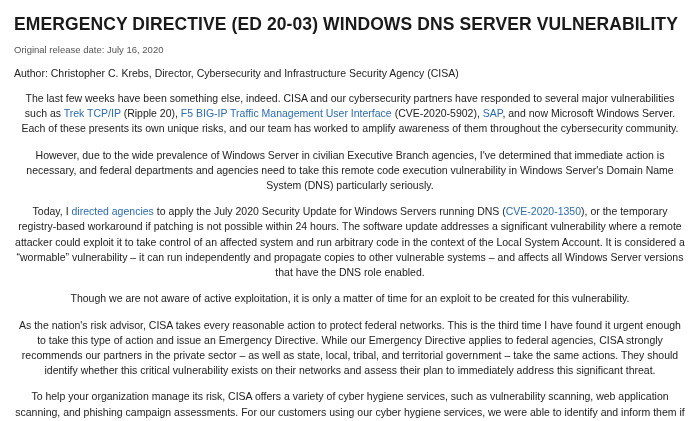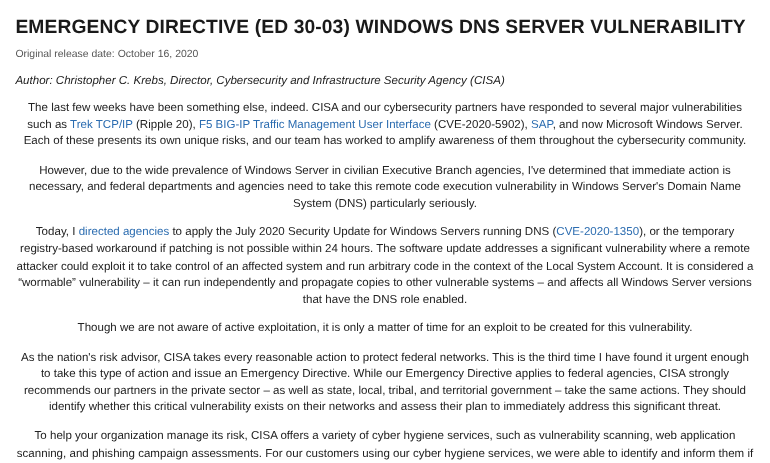--- a/index.html
+++ b/index.html
@@ -27,44 +27,43 @@
     margin: 4px 0 8px 0;
     letter-spacing: 0.1px;
   }
   .release-date {
     font-size: 9.5px;
     color: #555555;
     margin: 0 0 12px 0;
   }
   .byline {
     font-size: 10.5px;
-    font-style: italic;
     color: #222222;
     margin: 0 0 12px 0;
   }
   p.body-text {
     font-size: 10.5px;
     line-height: 1.45;
     color: #222222;
     margin: 0 0 11px 0;
     text-align: center;
   }
   a.link {
     color: #2b6cb0;
     text-decoration: none;
   }
 </style>
 </head>
 <body>
 
 <div class="page">
 
-  <h1 class="title">EMERGENCY DIRECTIVE (ED 30-03) WINDOWS DNS SERVER VULNERABILITY</h1>
+  <h1 class="title">EMERGENCY DIRECTIVE (ED 20-03) WINDOWS DNS SERVER VULNERABILITY</h1>
 
-  <div class="release-date">Original release date: October 16, 2020</div>
+  <div class="release-date">Original release date: July 16, 2020</div>
 
   <div class="byline">Author: Christopher C. Krebs, Director, Cybersecurity and Infrastructure Security Agency (CISA)</div>
 
   <p class="body-text">
     <span>The last few weeks have been something else, indeed. CISA and our cybersecurity partners have responded to several major vulnerabilities such as </span><a class="link" href="#">Trek TCP/IP</a><span> (Ripple 20), </span><a class="link" href="#">F5 BIG-IP Traffic Management User Interface</a><span> (CVE-2020-5902), </span><a class="link" href="#">SAP</a><span>, and now Microsoft Windows Server. Each of these presents its own unique risks, and our team has worked to amplify awareness of them throughout the cybersecurity community.</span>
   </p>
 
   <p class="body-text">
     <span>However, due to the wide prevalence of Windows Server in civilian Executive Branch agencies, I've determined that immediate action is necessary, and federal departments and agencies need to take this remote code execution vulnerability in Windows Server's Domain Name System (DNS) particularly seriously.</span>
   </p>

